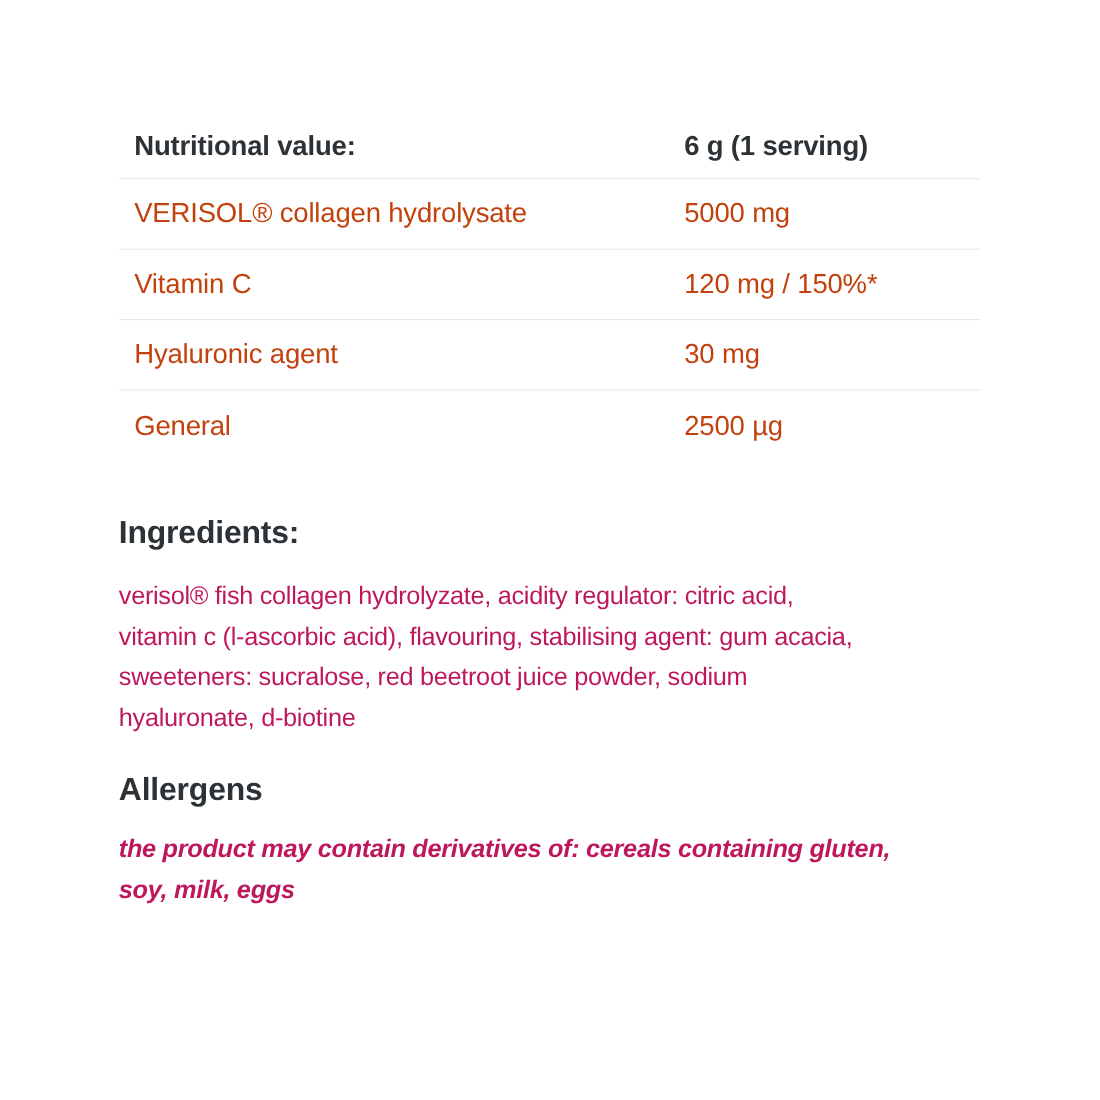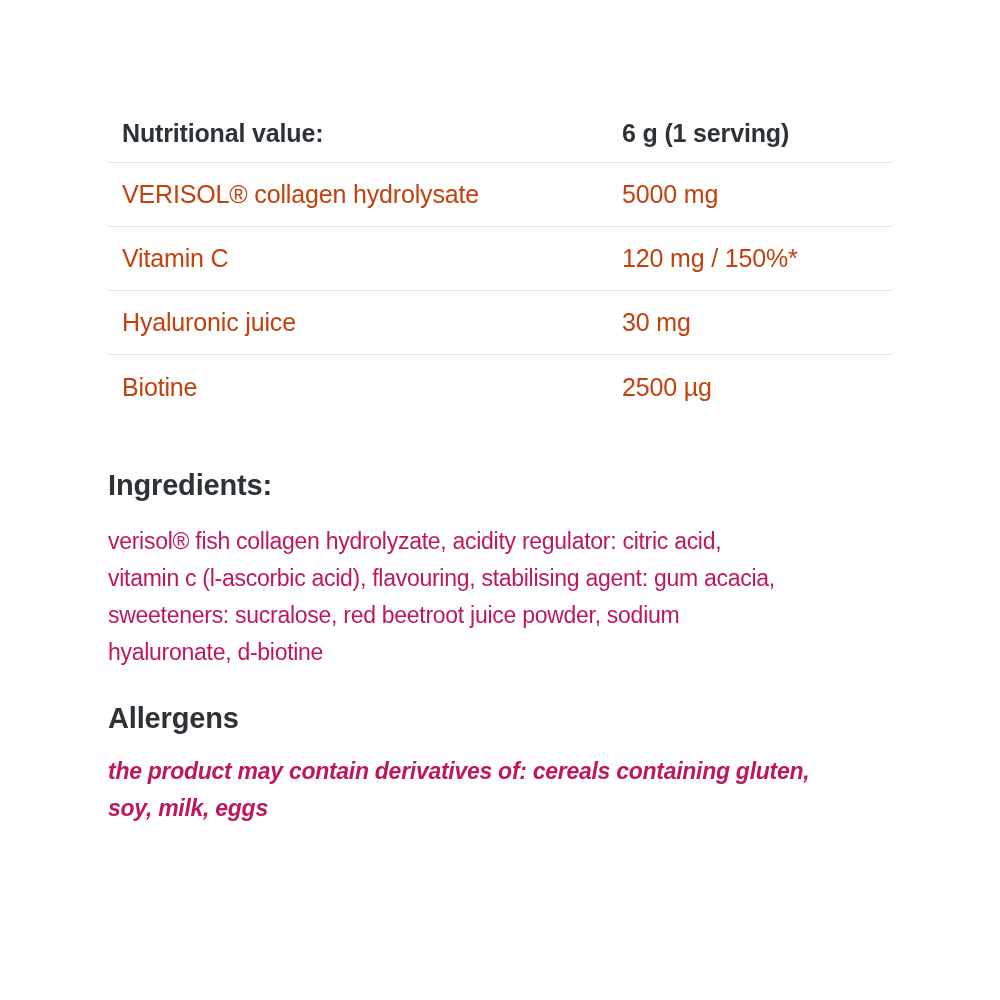--- a/index.html
+++ b/index.html
@@ -96,26 +96,26 @@
         <div class="ntable-cell-label">VERISOL® collagen hydrolysate</div>
         <div class="ntable-cell-value">5000 mg</div>
       </div>
 
       <div class="ntable-row">
         <div class="ntable-cell-label">Vitamin C</div>
         <div class="ntable-cell-value">120 mg / 150%*</div>
       </div>
 
       <div class="ntable-row">
-        <div class="ntable-cell-label">Hyaluronic juice</div>
+        <div class="ntable-cell-label">Hyaluronic agent</div>
         <div class="ntable-cell-value">30 mg</div>
       </div>
 
       <div class="ntable-row last">
-        <div class="ntable-cell-label">Biotine</div>
+        <div class="ntable-cell-label">General</div>
         <div class="ntable-cell-value">2500 µg</div>
       </div>
 
     </div>
 
 
     <div class="section-heading heading-ingredients">Ingredients:</div>
 
     <div class="para para-ingredients">verisol® fish collagen hydrolyzate, acidity regulator: citric acid,
 vitamin c (l-ascorbic acid), flavouring, stabilising agent: gum acacia,

